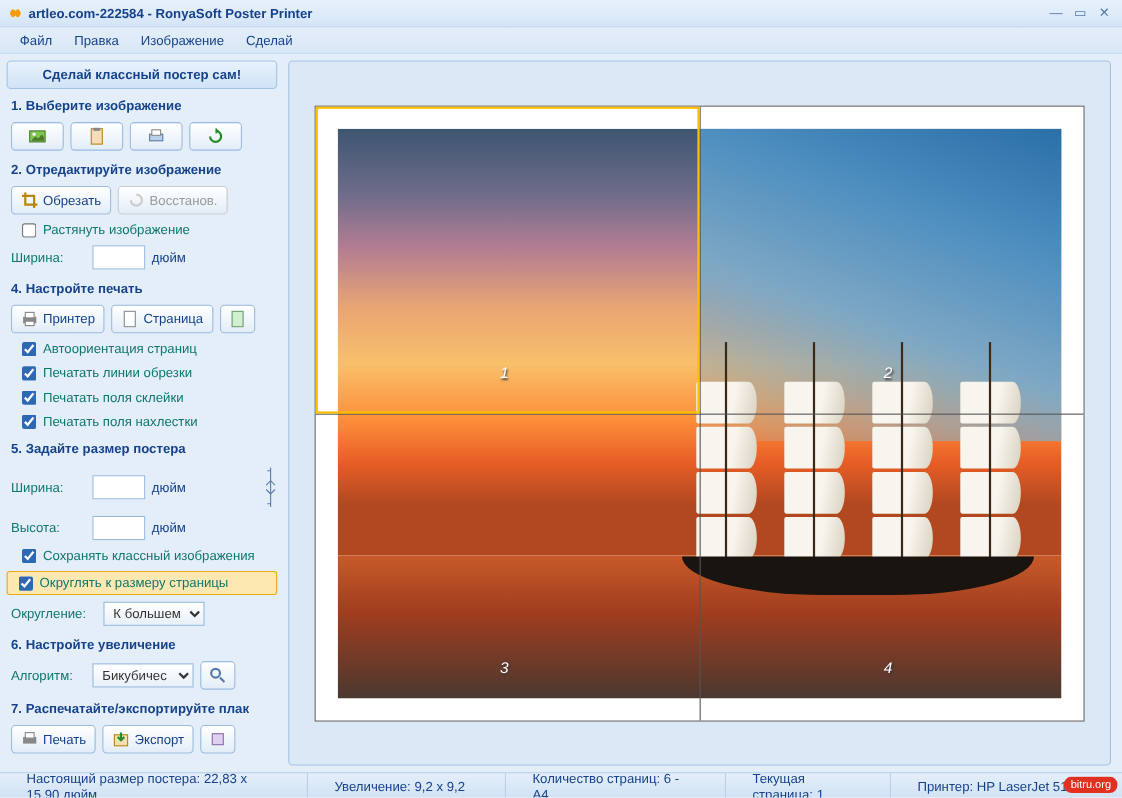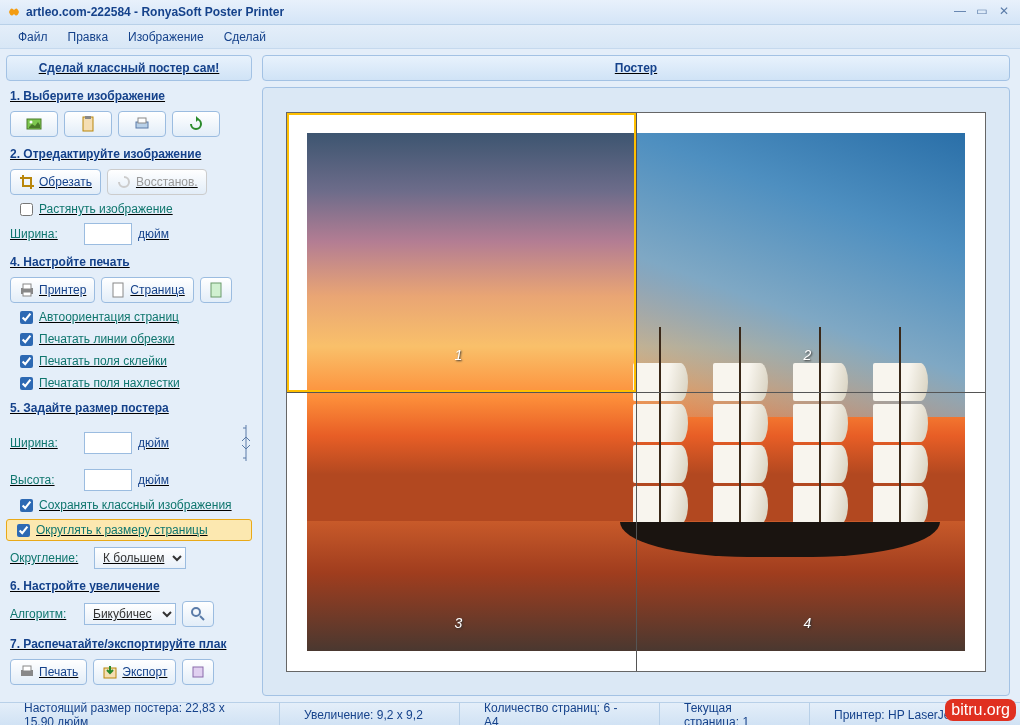--- a/index.html
+++ b/index.html
@@ -6,21 +6,21 @@
 body { width: 1020px; height: 725px; background: #e4eef9; overflow: hidden; }
 
 .titlebar { height: 25px; background: linear-gradient(to bottom, #e8f1fb, #d4e5f7); display: flex; align-items: center; padding: 0 6px; border-bottom: 1px solid #b8d0e8; }
 .titlebar .app-icon { width: 16px; height: 16px; margin-right: 4px; }
 .title-text { color: #15428b; font-weight: bold; flex: 1; }
 .win-btn { width: 20px; height: 16px; margin-left: 2px; color: #5a7ba8; cursor: pointer; text-align: center; line-height: 14px; }
 
 .menubar { height: 24px; background: linear-gradient(to bottom, #e4eef9, #d8e7f6); display: flex; align-items: center; padding: 0 8px; border-bottom: 1px solid #c5d9ee; }
 .menu-item { padding: 3px 10px; color: #15428b; cursor: pointer; }
 
-.main { display: flex; height: calc(100% - 72px); text-decoration: underline; }
+.main { display: flex; height: calc(100% - 72px); }
 
 .sidebar { width: 258px; padding: 6px; display: flex; flex-direction: column; gap: 2px; }
 .side-header { background: linear-gradient(to bottom, #e8f2fc, #d0e3f6); border: 1px solid #a3c2e4; border-radius: 4px; padding: 5px 0; text-align: center; color: #15428b; font-weight: bold; }
 .step { color: #15428b; font-weight: bold; margin: 6px 0 4px 4px; }
 .row { display: flex; align-items: center; gap: 6px; padding: 2px 4px; }
 .btn { background: linear-gradient(to bottom, #fff, #e2edf8); border: 1px solid #9bbce0; border-radius: 4px; padding: 4px 8px; color: #15428b; cursor: pointer; display: flex; align-items: center; gap: 4px; min-height: 26px; }
 .btn.icon-only { width: 48px; justify-content: center; padding: 4px; }
 .btn.disabled { color: #999; border-color: #ccc; }
 .chk-row { display: flex; align-items: center; gap: 6px; padding: 3px 4px 3px 14px; }
 .chk-row input { accent-color: #2d69b3; }
@@ -46,21 +46,21 @@
 .mast::before { content:''; position:absolute; width:2px; height:200px; background:#3a2818; bottom:0; }
 .sail { width:55px; height:38px; background: linear-gradient(100deg,#f8f5ee 60%,#d8d2c0 100%); margin-bottom:3px; border-radius: 2px 8px 8px 2px / 2px 20px 20px 2px; }
 .grid-line-v { position:absolute; top:0; bottom:0; left:50%; width:1px; background:#555; }
 .grid-line-h { position:absolute; left:0; right:0; top:50%; height:1px; background:#555; }
 .sel { position:absolute; top:0; left:0; right:50%; bottom:50%; border: 2px solid #ffbf00; pointer-events:none; }
 .pg-num { position:absolute; color:#fff; font-style:italic; font-size:14px; text-shadow:1px 1px 2px #333; }
 
 .statusbar { height: 24px; background: linear-gradient(to bottom, #e4eef9, #d0e2f4); border-top: 1px solid #b8d0e8; display: flex; align-items: center; }
 .status-cell { padding: 0 24px; color: #15428b; border-right: 1px solid #b8d0e8; height: 100%; display: flex; align-items: center; }
 .status-cell:last-child { border: none; flex: 1; }
-.watermark { position: fixed; bottom: 4px; right: 4px; background: #e03020; color: #fff; font-size: 16px; padding: 2px 6px; border-radius: 8px; }
+.watermark { position: fixed; bottom: 4px; right: 4px; background: #e03020; color: #fff; font-size: 10px; padding: 2px 6px; border-radius: 8px; }
 
 .icon { width:16px; height:16px; display:inline-block; }
 </style>
 </head>
 <body>
 
 <div class="titlebar">
   <svg class="app-icon" viewBox="0 0 16 16">
       <path fill="#f39c12" d="M3 8 Q5 2 8 6 Q11 2 13 8 Q11 14 8 10 Q5 14 3 8"></path>
     </svg>
@@ -234,21 +234,20 @@
         </div>
       <div class="btn icon-only" style="width:32px">
           <svg class="icon" viewBox="0 0 16 16">
             <rect x="3" y="3" width="10" height="10" fill="#e0d0f0" stroke="#8a6aaa"></rect>
           </svg>
         </div>
     </div>
   </div>
 
   <div class="preview-area">
-    <div class="preview-header">Постер</div>
     <div class="canvas-wrap">
       <div class="poster">
         <div class="poster-img">
           <div class="sky"></div>
             <div class="sky-right"></div>
             <div class="sea"></div>
           <div class="ship">
             <div class="sails">
               <div class="mast">
                   <div class="sail"></div>

